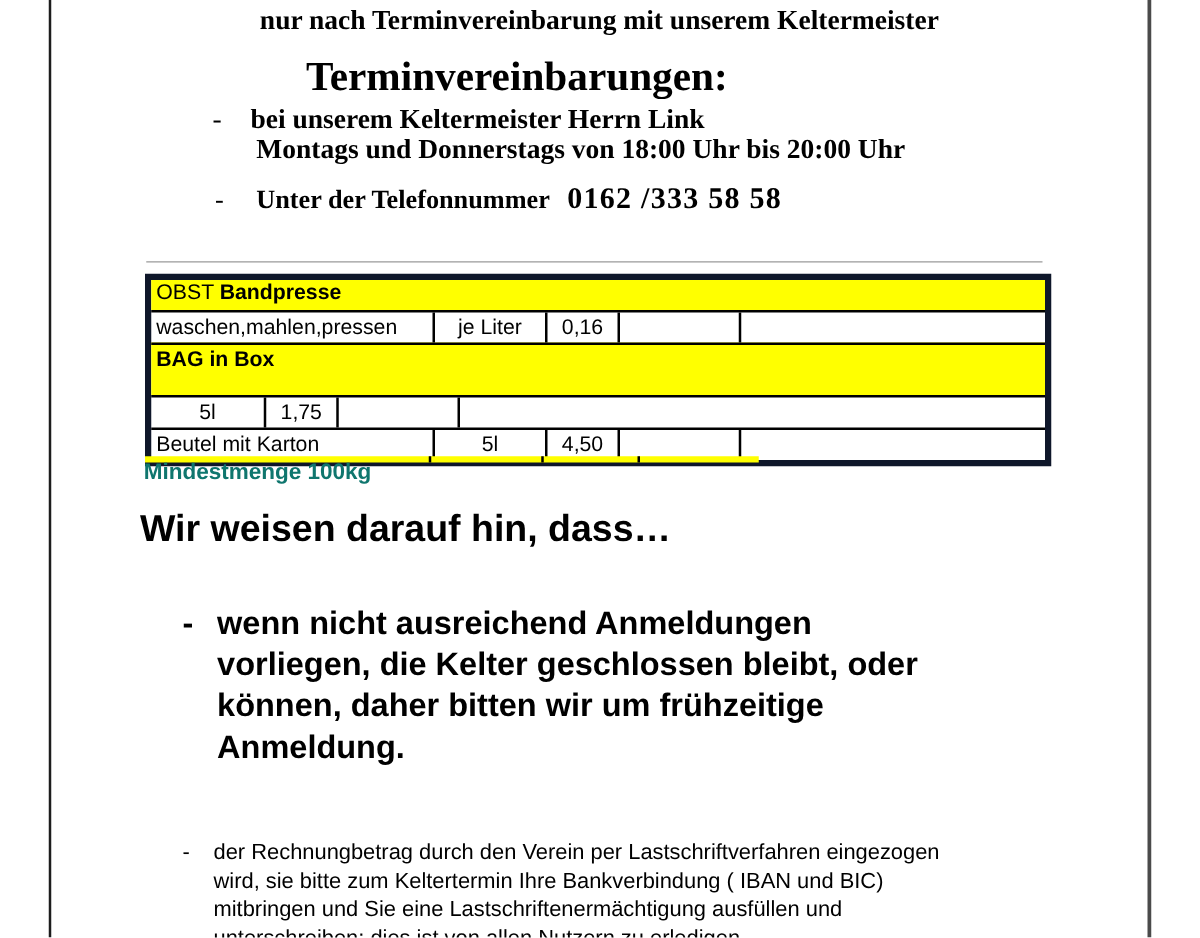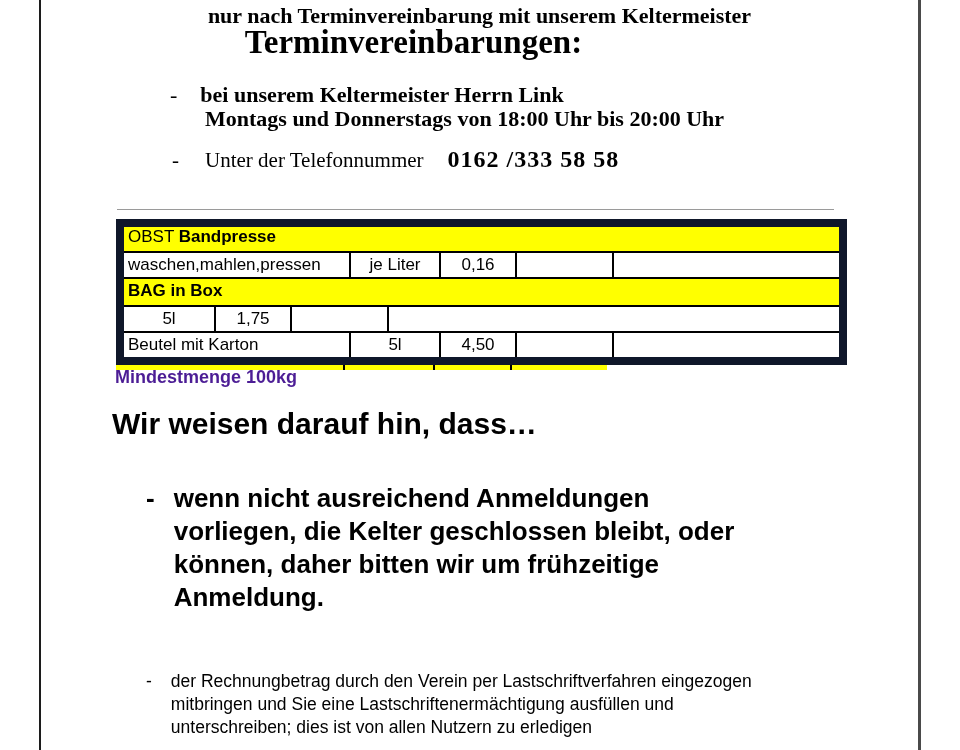--- a/index.html
+++ b/index.html
@@ -9,59 +9,59 @@
   }
   .serif{font-family:"Liberation Serif",serif;}
 
   
   .border-left{position:absolute;left:39px;top:0;width:2px;height:750px;background:#1c1c1c;}
   .border-right{position:absolute;left:918px;top:0;width:3px;height:750px;background:#4a4a4a;}
 
   
   .intro{position:absolute;left:41px;top:3px;width:877px;text-align:center;
          font-weight:bold;font-size:22px;}
-  .title{position:absolute;left:41px;top:24px;width:745px;text-align:center;
+  .title{position:absolute;left:41px;top:44px;width:745px;text-align:center;
          font-weight:bold;font-size:33px;}
   .bullet1{position:absolute;left:170px;top:82px;font-weight:bold;font-size:22px;display:flex;}
   .bullet1 .dash{font-weight:normal;margin-right:23px;}
   .hours{position:absolute;left:205px;top:106px;font-weight:bold;font-size:22px;}
   .phone-line{position:absolute;left:172px;top:146px;display:flex;align-items:baseline;}
   .phone-line .dash{font-size:21px;margin-right:26px;}
-  .phone-label{font-size:21px;margin-right:24px;}
+  .phone-label{font-size:21px;margin-right:14px;font-weight:bold;}
   .phone-number{font-size:24px;font-weight:bold;letter-spacing:1px;}
 
   
   .cut-line{position:absolute;left:117px;top:209px;width:717px;height:1px;background:#9a9a9a;}
 
   
-  .price-table{position:absolute;left:116px;top:219px;width:715px;border:8px solid #0f172a;
+  .price-table{position:absolute;left:116px;top:219px;width:715px;border:5px solid #0f172a;
                font-size:17px;background:#fff;}
   .pt-row{display:flex;border-top:2px solid #000;min-height:24px;align-items:stretch;}
   .pt-row:first-child{border-top:none;}
   .yellow{background:#ffff00;}
   .pt-section{display:block;padding:0 4px;height:20px;line-height:20px;white-space:nowrap;overflow:hidden;}
   .pt-section .bold{font-weight:bold;}
-  .pt-section2{display:block;padding:1px 4px 4px 4px;}
+  .pt-section2{display:block;padding:1px 4px 18px 4px;}
   .pt-section2 .line{line-height:21px;white-space:nowrap;}
   .pt-section2 .line.bold{font-weight:bold;}
   .pt-cell{border-left:2px solid #000;padding:1px 4px;box-sizing:border-box;
            display:flex;align-items:center;overflow:hidden;white-space:nowrap;}
   .pt-cell:first-child{border-left:none;}
   .c1{width:225px;}
   .c2{width:90px;justify-content:center;}
-  .c3{width:76px;justify-content:center;}
+  .c3{width:58px;justify-content:center;}
   .c4{width:97px;}
   .c5{flex:1;}
   .h24{height:24px;} .h23{height:23px;}
 
   .yellow-strip{position:absolute;left:116px;top:365px;width:491px;height:5px;background:#ffff00;}
   .tick{position:absolute;top:0;width:2px;height:5px;background:#000;display:block;}
   .tick.t1{left:227px;} .tick.t2{left:317px;} .tick.t3{left:394px;}
 
-  .min-note{position:absolute;left:115px;top:367px;font-size:18px;font-weight:bold;color:#4c1d95;}
+  .min-note{position:absolute;left:115px;top:367px;font-size:18px;font-weight:bold;color:#0f766e;}
 
   
   .notice-heading{position:absolute;left:112px;top:407px;font-size:30px;font-weight:bold;}
   .notice-main{position:absolute;left:146px;top:482px;display:flex;font-size:26px;font-weight:bold;}
   .notice-main .dash{margin-right:19px;line-height:33px;}
   .nm-lines .line{line-height:33px;white-space:nowrap;}
   .notice-pay{position:absolute;left:146px;top:670px;display:flex;font-size:17.5px;}
   .notice-pay .dash{margin-right:19px;line-height:23px;}
   .np-lines .line{line-height:23px;white-space:nowrap;}
 </style>
@@ -140,18 +140,19 @@
       <div class="line">vorliegen, die Kelter geschlossen bleibt, oder</div>
       <div class="line">können, daher bitten wir um frühzeitige</div>
       <div class="line">Anmeldung.</div>
     </div>
   </div>
 
   <div class="notice-pay">
     <span class="dash">-</span>
     <div class="np-lines">
       <div class="line">der Rechnungbetrag durch den Verein per Lastschriftverfahren eingezogen</div>
+      <div class="line">wird, sie bitte zum Keltertermin Ihre Bankverbindung ( IBAN und BIC)</div>
       <div class="line">mitbringen und Sie eine Lastschriftenermächtigung ausfüllen und</div>
       <div class="line">unterschreiben; dies ist von allen Nutzern zu erledigen</div>
     </div>
   </div>
 
 </div>
 
 </body></html>

